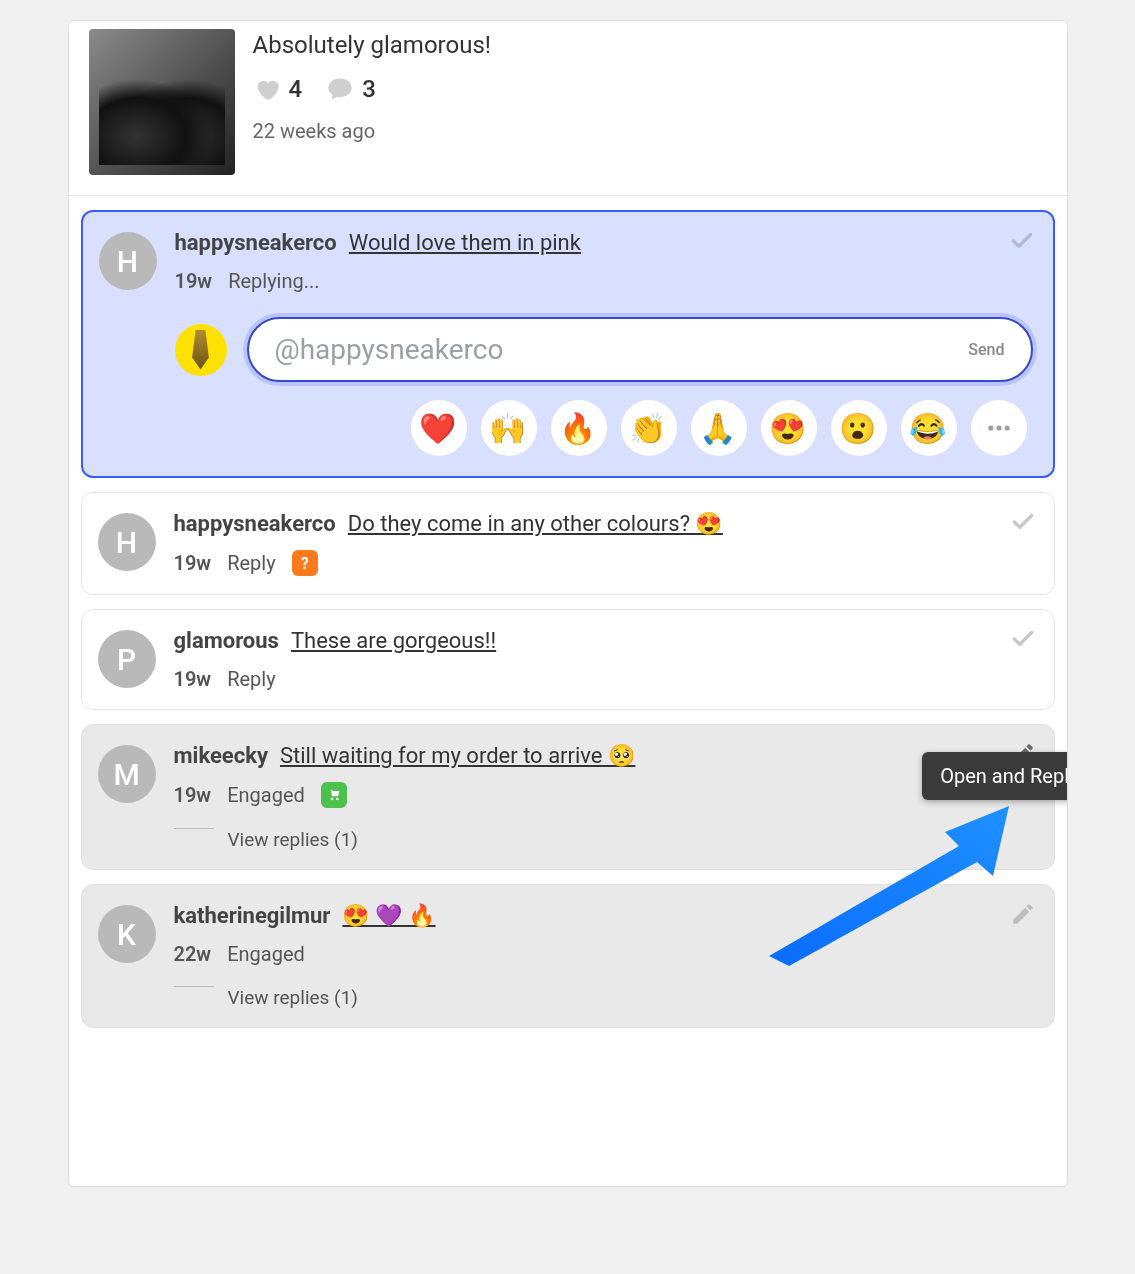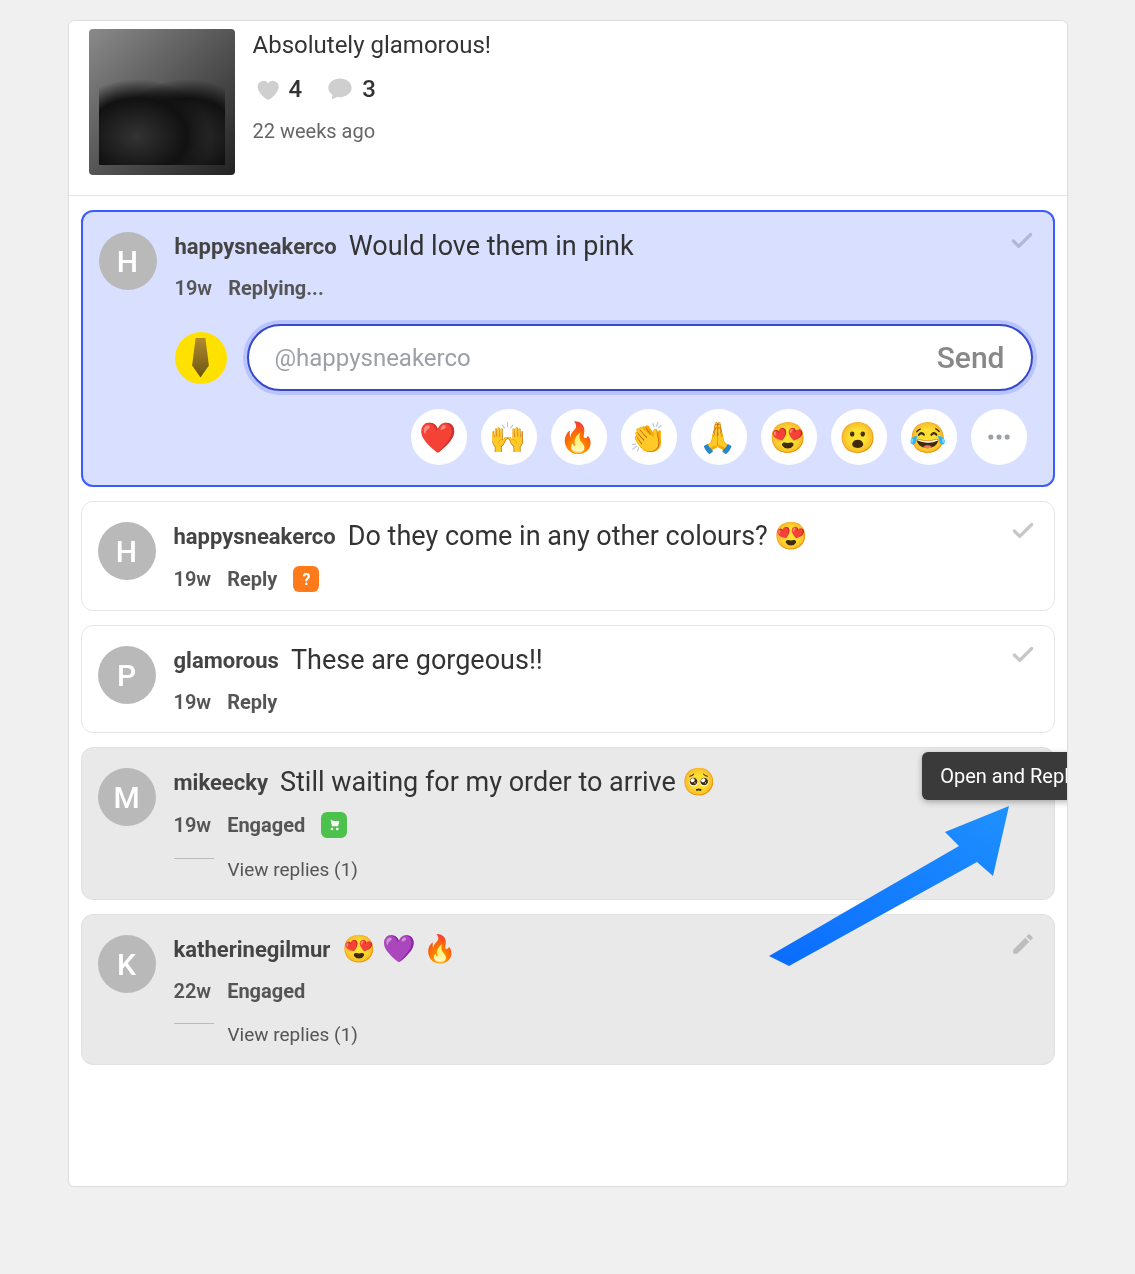--- a/index.html
+++ b/index.html
@@ -79,24 +79,24 @@
       width: 58px; height: 58px; border-radius: 50%;
       background: #b9b9b9;
       display: flex; align-items: center; justify-content: center;
       color: #fff; font-size: 30px; font-weight: 500;
       flex-shrink: 0;
       margin-top: 2px;
     }
     .clines { flex: 1; }
     .line1 { display: flex; flex-wrap: wrap; gap: 12px; align-items:center;text-align:center; }
     .username { font-weight: 700; color: #444; font-size: 22px; }
-    .ctext { color: #333; font-size: 27px; }
+    .ctext { color: #333; font-size: 22px; text-decoration: underline; }
     .line2 { display: flex; gap: 16px; align-items: center; margin-top: 14px; }
     .cage { color: #555; font-weight: 600; font-size: 20px; }
-    .cstatus { color: #555; font-weight: 700; font-size: 20px; text-align: right; }
+    .cstatus { color: #555; font-weight: 400; font-size: 20px; text-align: right; }
     .tag-badge {
       width: 26px; height: 26px; border-radius: 6px; display: inline-flex; align-items:center; justify-content:center;
       color: #fff; font-size: 16px; font-weight: 700;
     }
     .tag-orange { background: #ff7a1a; }
     .tag-green { background: #4cc24c; }
     .check-icon {
       position: absolute;
       top: 16px; right: 18px;
       width: 26px; height: 26px;
@@ -140,25 +140,25 @@
     .compose-pill {
       flex: 1;
       display: flex;
       align-items: center;
       background: #fff;
       border: 2px solid #3648c9;
       border-radius: 40px;
       padding: 14px 26px;
       box-shadow: 0 0 0 4px rgba(90,110,255,.25);
     }
-    .compose-pill .mention { color: #9aa0a6; font-size: 24px; margin-right: 6px; }
+    .compose-pill .mention { color: #9aa0a6; font-size: 28px; margin-right: 6px; }
     .compose-pill input {
       flex: 1; border: none; outline: none; font-size: 22px; background: transparent;
     }
-    .send-btn { color: #888; font-size: 30px; font-weight: 500; cursor: pointer; }
+    .send-btn { color: #888; font-size: 16px; font-weight: 500; cursor: pointer; }
 
     .emoji-row {
       display: flex; justify-content: flex-end; gap: 14px;
       margin-top: 18px; margin-bottom: 2px; padding-right: 6px;
     }
     .emoji-btn {
       width: 56px; height: 56px; border-radius: 50%; background: #fff;
       display:flex; align-items:center; justify-content:center;
       font-size: 30px; cursor: pointer;
     }

